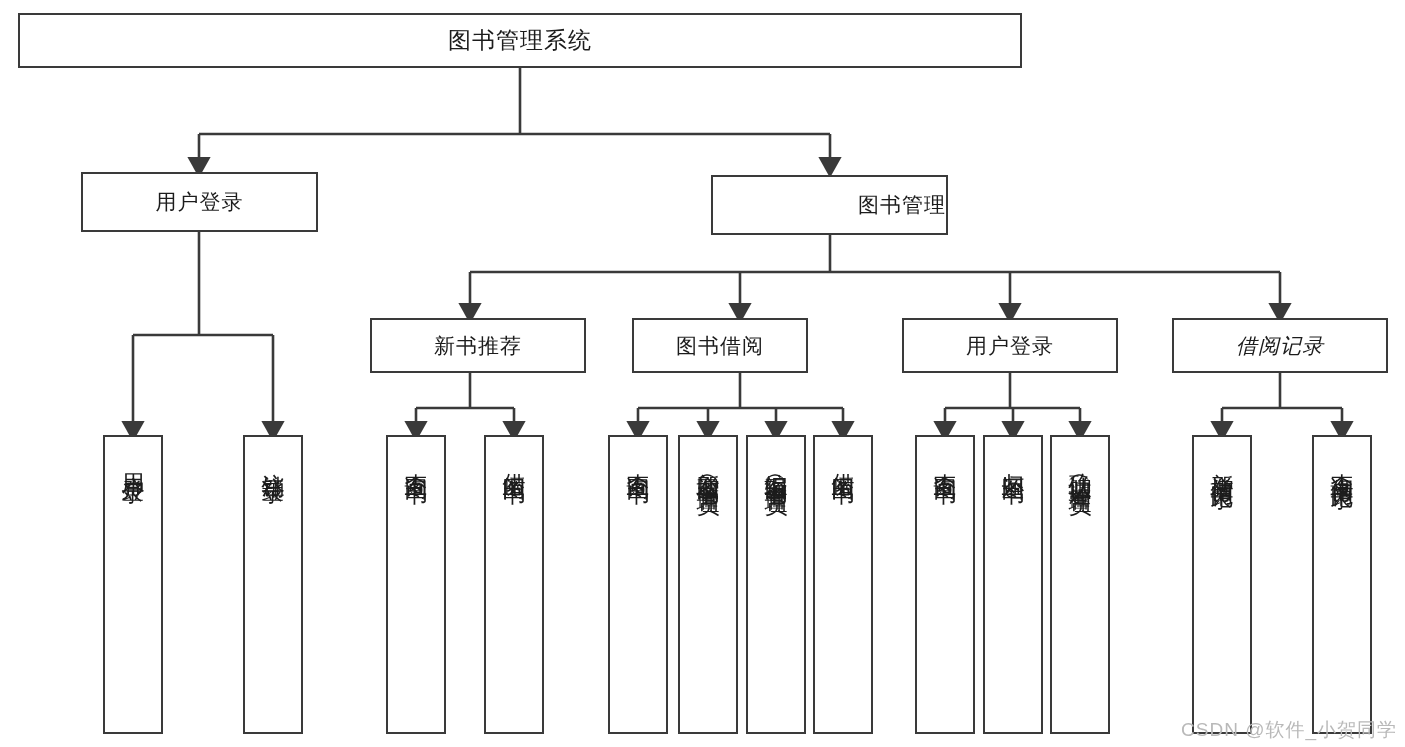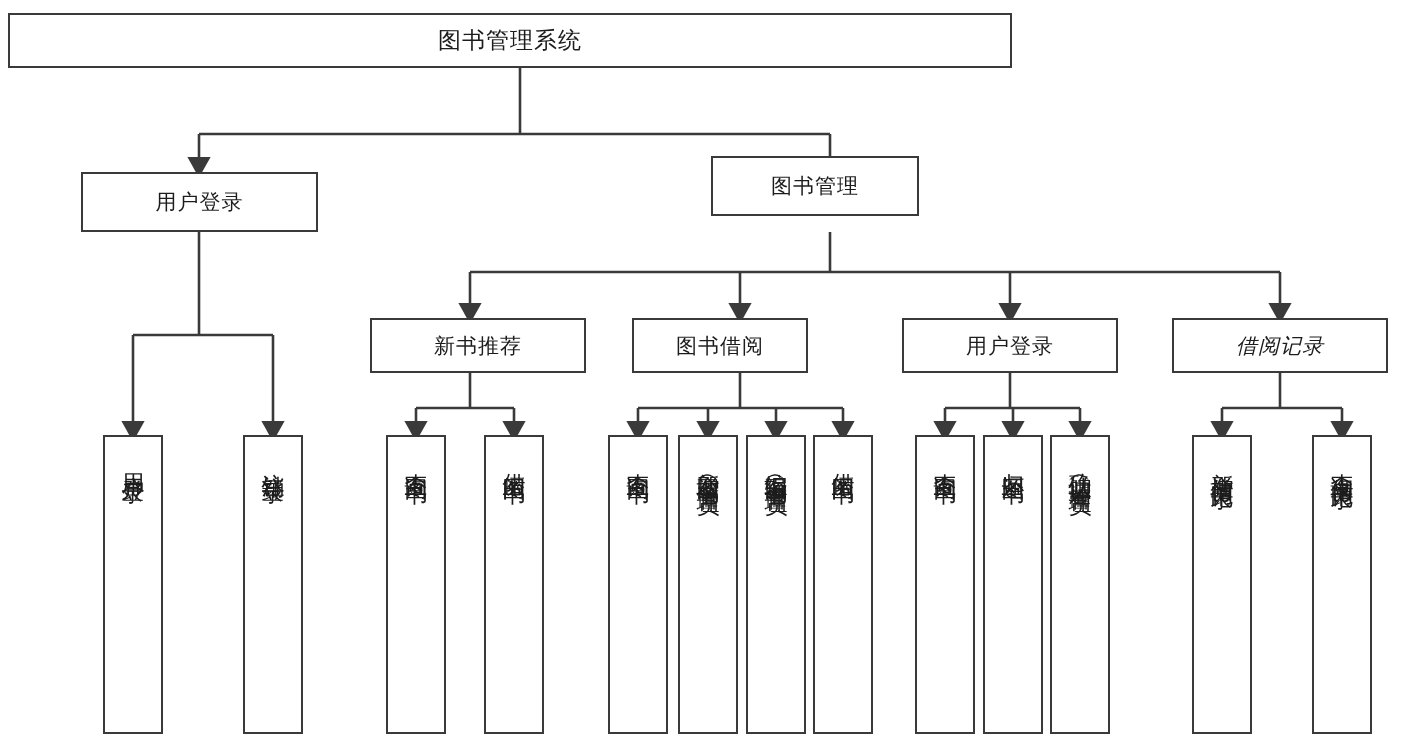--- a/index.html
+++ b/index.html
@@ -97,27 +97,27 @@
       <path d="M1080,408 L1080,424" marker-end="url(#arrow)"></path>
 
       <path d="M1280,373 L1280,408"></path>
       <path d="M1222,408 L1342,408"></path>
       <path d="M1222,408 L1222,424" marker-end="url(#arrow)"></path>
       <path d="M1342,408 L1342,424" marker-end="url(#arrow)"></path>
     </g>
   </svg>
 
   <div id="nodes-layer">
-      <div class="node root" style="left: 8px; top: 13px; width: 1004px; height: 55px;">
+      <div class="node root" style="left: 18px; top: 13px; width: 1004px; height: 55px;">
         <span class="lbl">图书管理系统</span>
       </div>
       <div class="node" style="left: 81px; top: 172px; width: 237px; height: 60px;">
         <span class="lbl">用户登录</span>
       </div>
-      <div class="node" style="left: 711px; top: 156px; width: 208px; height: 60px;">
+      <div class="node" style="left: 711px; top: 175px; width: 237px; height: 60px; justify-content: flex-end;">
         <span class="lbl">图书管理</span>
       </div>
       <div class="node" style="left: 370px; top: 318px; width: 216px; height: 55px;">
         <span class="lbl">新书推荐</span>
       </div>
       <div class="node" style="left: 632px; top: 318px; width: 176px; height: 55px;">
         <span class="lbl">图书借阅</span>
       </div>
       <div class="node" style="left: 902px; top: 318px; width: 216px; height: 55px;">
         <span class="lbl">用户登录</span>
@@ -159,13 +159,14 @@
         <span class="lbl">确认归还（管理员）</span>
       </div>
       <div class="node vert" style="left: 1192px; top: 435px; width: 60px; height: 299px;">
         <span class="lbl">新增借阅记录</span>
       </div>
       <div class="node vert" style="left: 1312px; top: 435px; width: 60px; height: 299px;">
         <span class="lbl">查询借阅记录</span>
       </div>
     </div>
 
+  <div class="wm">CSDN @软件_小贺同学</div>
 </div>
 
 </body></html>

